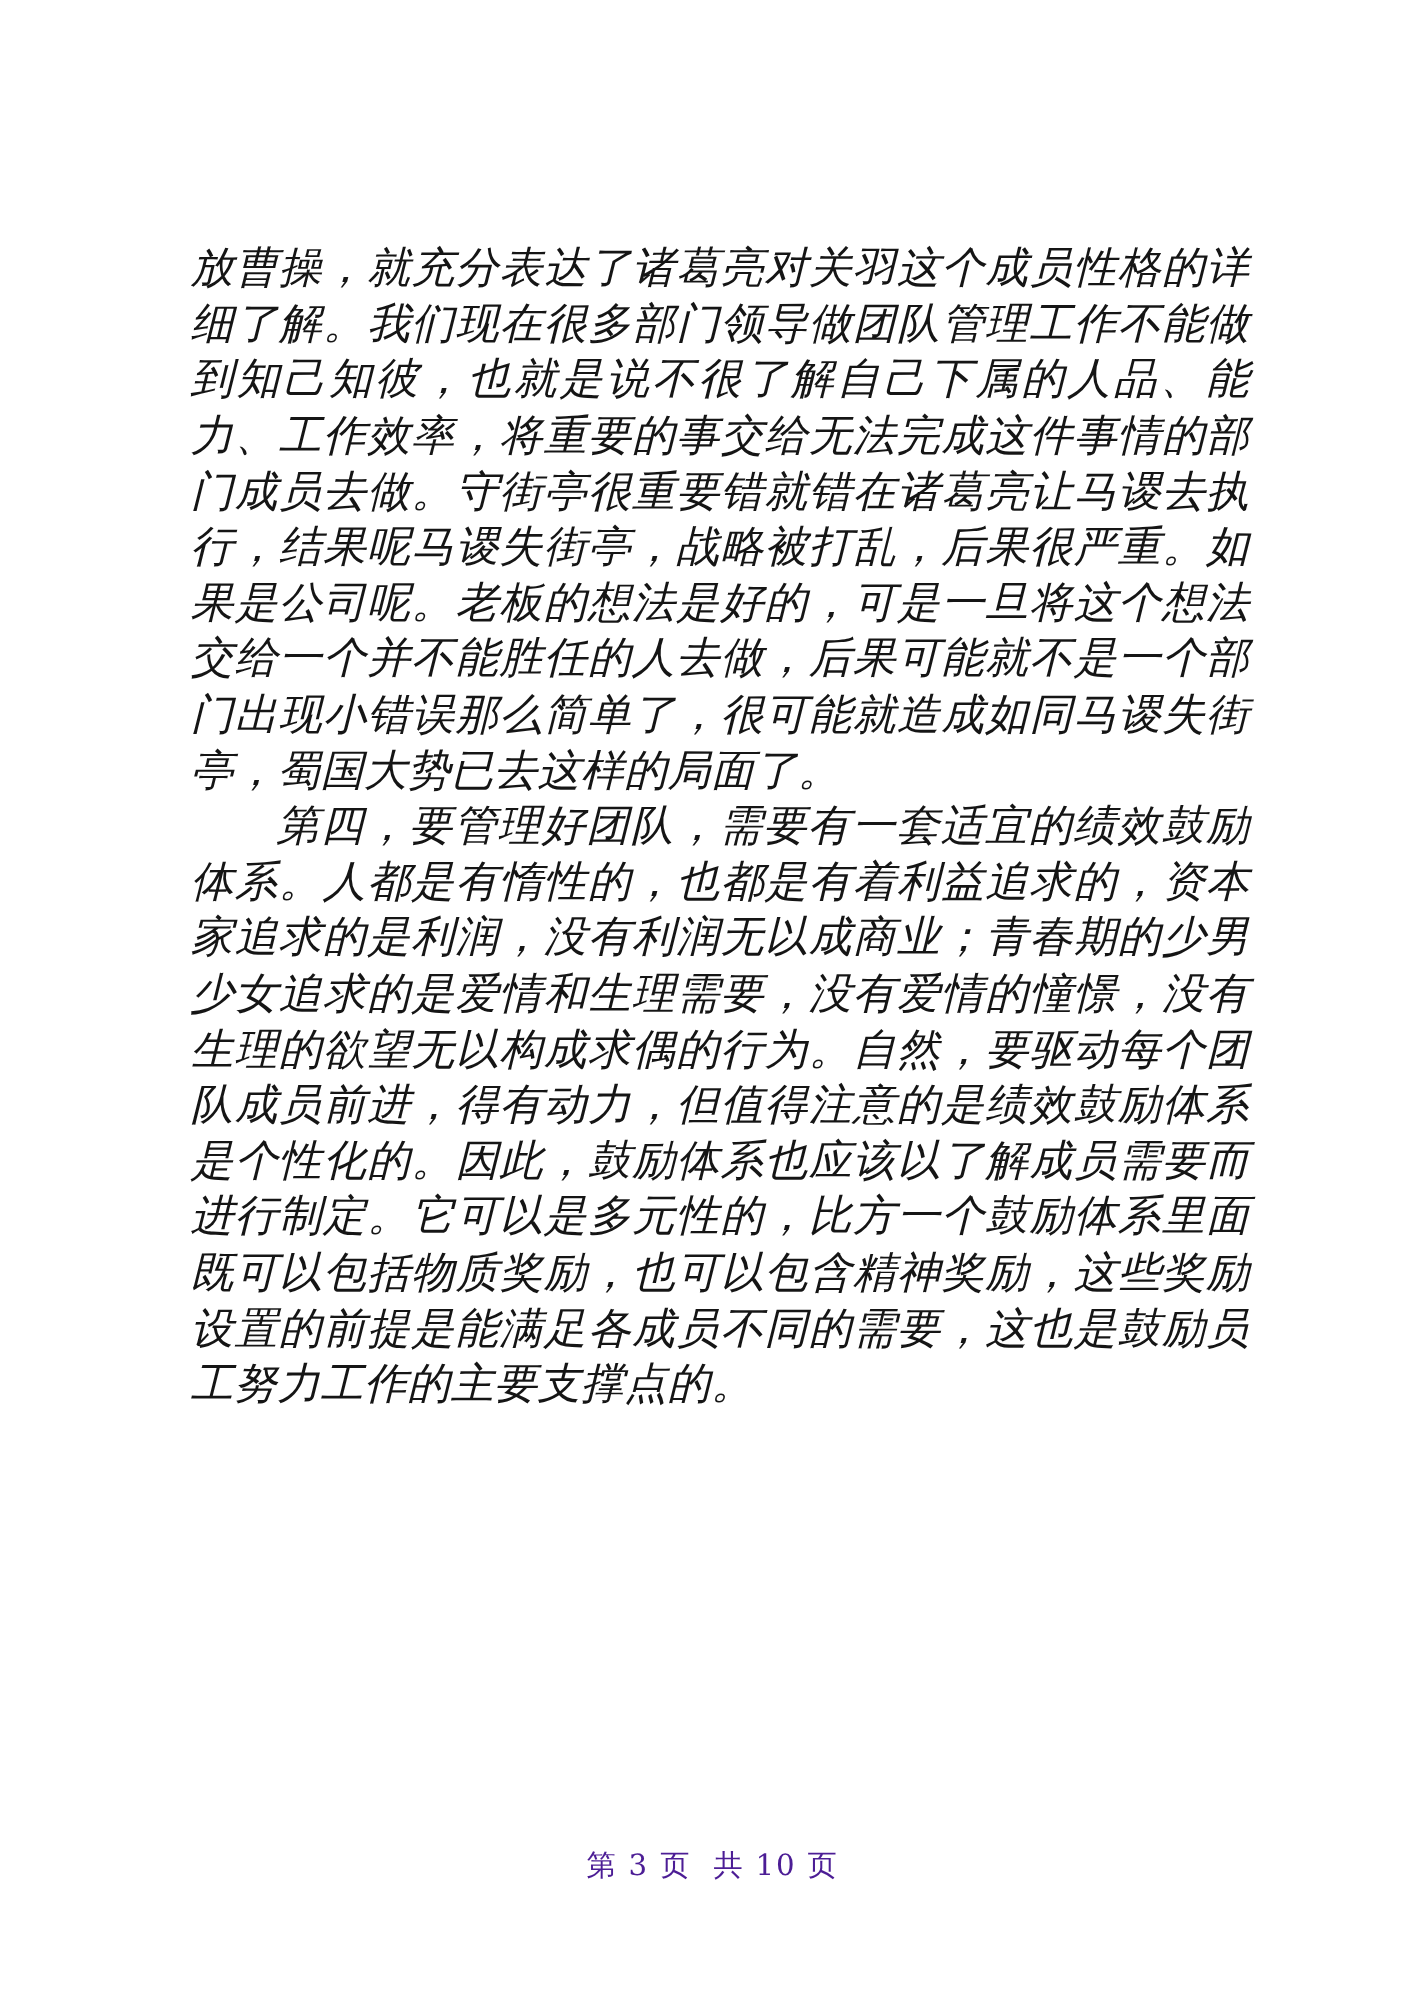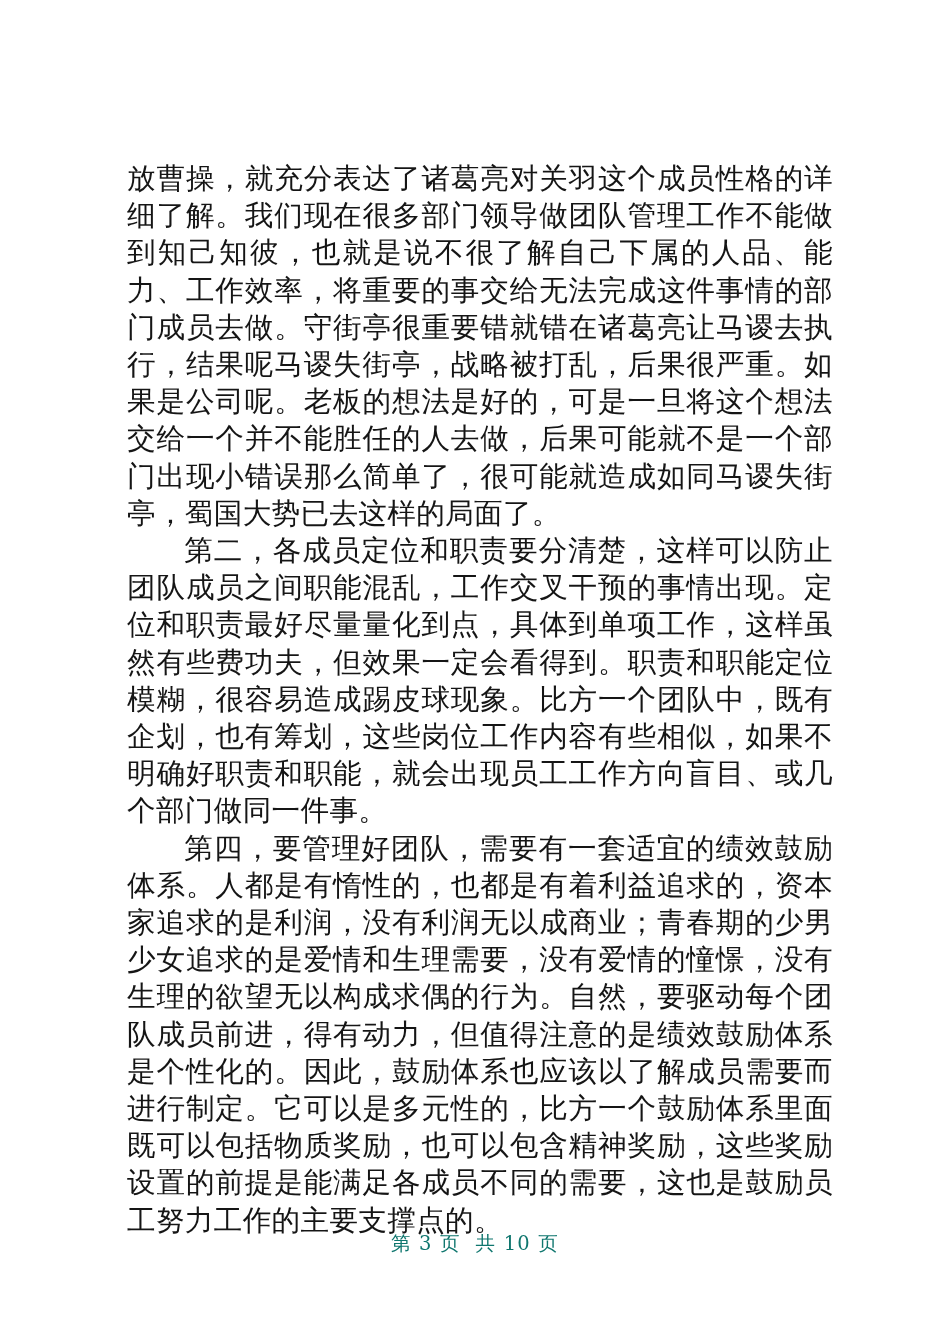--- a/index.html
+++ b/index.html
@@ -40,20 +40,21 @@
     font-family: "DejaVu Serif", "Liberation Serif", serif;
     font-size: 28.6px;
     line-height: 37.2px;
     color: #151515;
     text-align: justify;
     text-justify: inter-character;
     text-align-last: left;
     letter-spacing: 0.32px;
     word-break: break-all;
     white-space: normal;
+    font-style: italic;
   }
 
   .para + .para {
     margin-top: 0;
   }
 
   .para.indent {
     text-indent: 2em;
   }
 
@@ -64,35 +65,34 @@
     top: 1232px;
     width: 950px;
     text-align: center;
   }
 
   .page-footer .footer-text {
     display: inline-block;
     font-family: "DejaVu Serif", "Liberation Serif", serif;
     font-size: 19.5px;
     line-height: 24px;
-    color: #0f766e;
+    color: #4c1d95;
     letter-spacing: 1.2px;
     white-space: pre;
   }
 </style>
 </head>
 <body>
 
 <div class="page">
 
   <div class="doc-body">
 
     <p class="para">放曹操，就充分表达了诸葛亮对关羽这个成员性格的详细了解。我们现在很多部门领导做团队管理工作不能做到知己知彼，也就是说不很了解自己下属的人品、能力、工作效率，将重要的事交给无法完成这件事情的部门成员去做。守街亭很重要错就错在诸葛亮让马谡去执行，结果呢马谡失街亭，战略被打乱，后果很严重。如果是公司呢。老板的想法是好的，可是一旦将这个想法交给一个并不能胜任的人去做，后果可能就不是一个部门出现小错误那么简单了，很可能就造成如同马谡失街亭，蜀国大势已去这样的局面了。</p>
 
-    <p class="para indent">第二，各成员定位和职责要分清楚，这样可以防止团队成员之间职能混乱，工作交叉干预的事情出现。定位和职责最好尽量量化到点，具体到单项工作，这样虽然有些费功夫，但效果一定会看得到。职责和职能定位模糊，很容易造成踢皮球现象。比方一个团队中，既有企划，也有筹划，这些岗位工作内容有些相似，如果不明确好职责和职能，就会出现员工工作方向盲目、或几个部门做同一件事。</p>
 
 
     <p class="para indent">第四，要管理好团队，需要有一套适宜的绩效鼓励体系。人都是有惰性的，也都是有着利益追求的，资本家追求的是利润，没有利润无以成商业；青春期的少男少女追求的是爱情和生理需要，没有爱情的憧憬，没有生理的欲望无以构成求偶的行为。自然，要驱动每个团队成员前进，得有动力，但值得注意的是绩效鼓励体系是个性化的。因此，鼓励体系也应该以了解成员需要而进行制定。它可以是多元性的，比方一个鼓励体系里面既可以包括物质奖励，也可以包含精神奖励，这些奖励设置的前提是能满足各成员不同的需要，这也是鼓励员工努力工作的主要支撑点的。</p>
 
   </div>
 
   <div class="page-footer">
     <span class="footer-text">第 3 页  共 10 页</span>
   </div>
 

